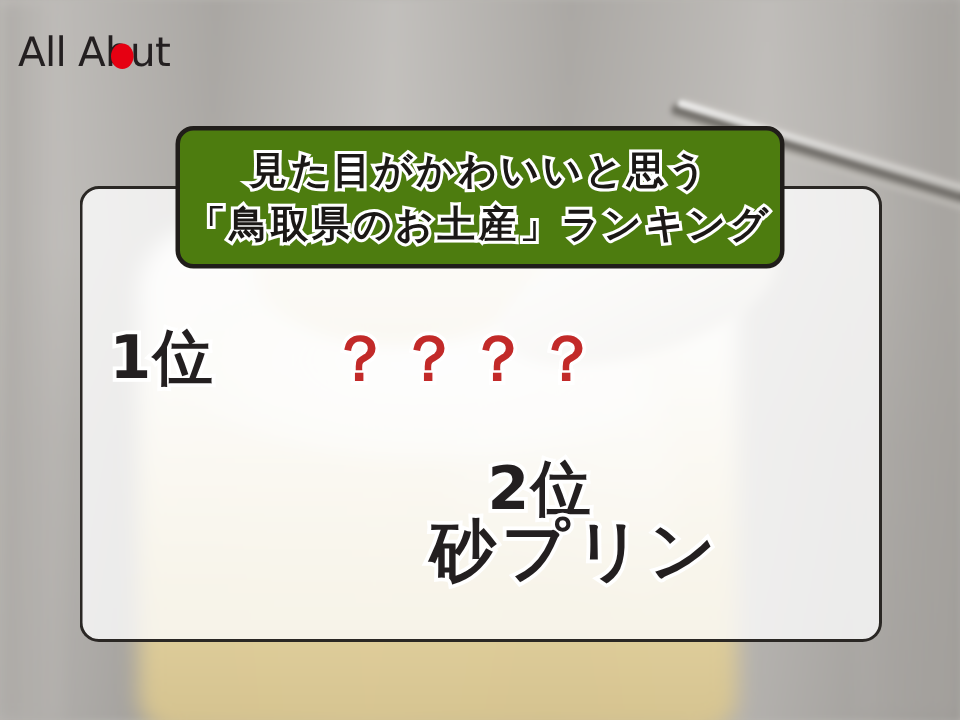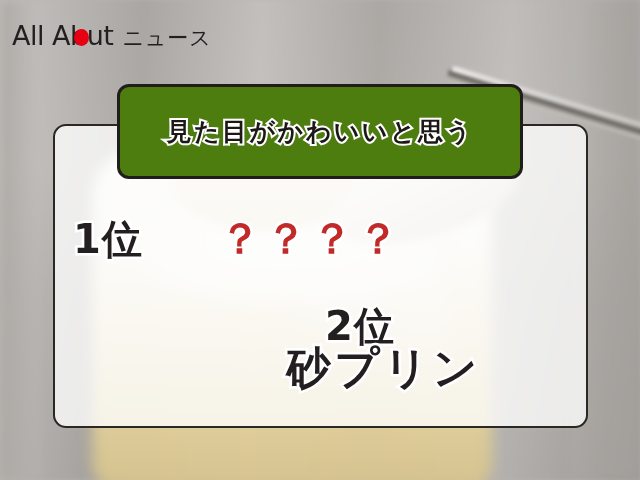--- a/index.html
+++ b/index.html
@@ -230,27 +230,27 @@
     <div class="bg-spoon-handle"></div>
     <div class="bg-spoon-handle-hi"></div>
     <div class="photo-blur"></div>
   </div>
 
   <div class="logo">
     <span class="logo-mark">
       <span>All Ab</span><span>ut</span>
       <span class="logo-dot"></span>
     </span>
-    <span class="logo-jp">ニュース</span>
   </div>
 
   <div class="panel"></div>
 
   <div class="title-box">
     <div class="title-line">見た目がかわいいと思う</div>
+    <div class="title-line">「鳥取県のお土産」ランキング</div>
   </div>
 
   <div class="rows">
 
     <div class="row row-1">
       <span class="rank-label">1位</span>
       <span class="rank-value secret">？？？？</span>
     </div>
 
     <div class="row row-2">

